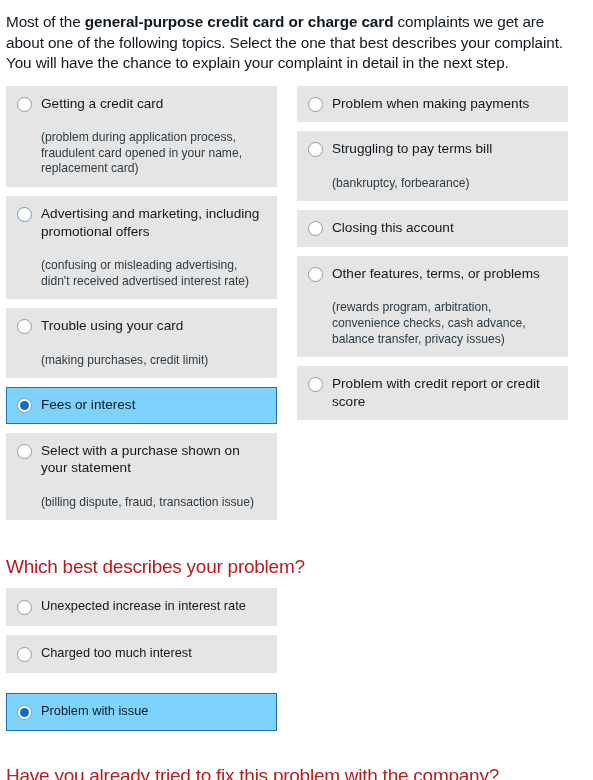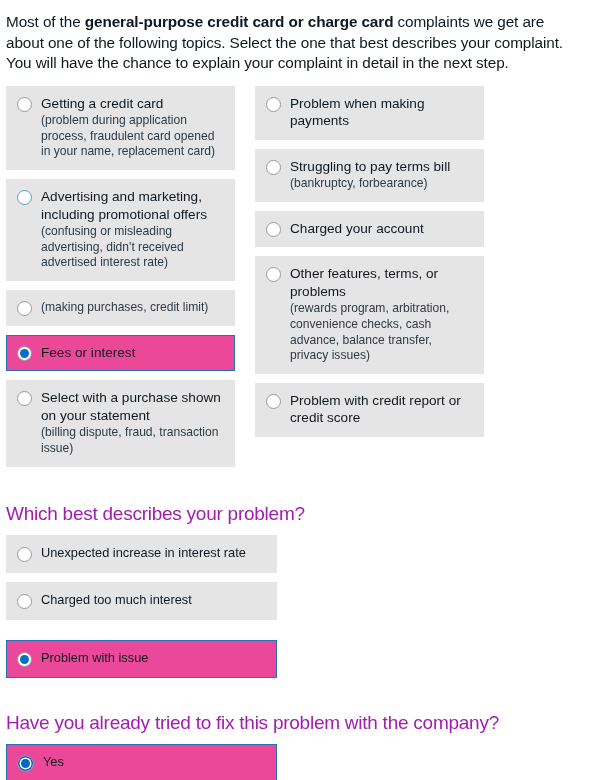--- a/index.html
+++ b/index.html
@@ -32,40 +32,40 @@
   }
   .intro b { font-weight: 700; }
 
   
   .cols {
     display: flex;
     gap: 20px;
     align-items: flex-start;
   }
   .col {
-    width: 229px;
+    width: 271px;
     display: flex;
     flex-direction: column;
     gap: 9px;
   }
 
   
   .opt {
     background: #e5e5e5;
     border: 1px solid #e5e5e5;
     box-sizing: border-box;
     padding: 8px 10px 9px 10px;
     display: flex;
     align-items: flex-start;
     gap: 9px;
     cursor: pointer;
     min-height: 28px;
   }
   .opt.selected {
-    background: #ec4899;
+    background: #7dd3fc;
     border: 1px solid #2272b8;
   }
 
   
   .radio {
     flex: 0 0 auto;
     width: 15px;
     height: 15px;
     border-radius: 50%;
     border: 1px solid #9a9a9a;
@@ -109,35 +109,35 @@
   }
   .opt-title {
     font-size: 13.6px;
     line-height: 17.5px;
     color: #101820;
   }
   .opt-sub {
     font-size: 12.1px;
     line-height: 15.6px;
     color: #2d3b45;
-    margin-top: 1px;
+    margin-top: 18px;
   }
 
   
   .opt.compact .opt-title { font-size: 12.8px; line-height: 16px; }
   .opt.compact .opt-sub { font-size: 11.6px; line-height: 14.6px; }
   .opt.compact { padding: 9px 10px 10px 10px; }
 
   
   .section { margin-top: 34px; }
   .q-title {
     font-size: 19px;
     line-height: 25px;
     font-weight: 400;
-    color: #a21caf;
+    color: #b91c1c;
     margin: 0 0 9px 0;
     letter-spacing: -0.25px;
   }
   .section.tight { margin-top: 32px; }
 
   .row2 {
     display: flex;
     gap: 20px;
     align-items: flex-start;
     flex-direction: column;
@@ -163,20 +163,21 @@
         <div class="opt">
           <span class="radio focus"></span>
           <div class="opt-body">
             <div class="opt-title">Advertising and marketing, including promotional offers</div>
             <div class="opt-sub">(confusing or misleading advertising, didn't received advertised interest rate)</div>
           </div>
         </div>
         <div class="opt">
           <span class="radio"></span>
           <div class="opt-body">
+            <div class="opt-title">Trouble using your card</div>
             <div class="opt-sub">(making purchases, credit limit)</div>
           </div>
         </div>
         <div class="opt selected">
           <span class="radio checked"></span>
           <div class="opt-body">
             <div class="opt-title">Fees or interest</div>
           </div>
         </div>
         <div class="opt">
@@ -197,21 +198,21 @@
         <div class="opt">
           <span class="radio"></span>
           <div class="opt-body">
             <div class="opt-title">Struggling to pay terms bill</div>
             <div class="opt-sub">(bankruptcy, forbearance)</div>
           </div>
         </div>
         <div class="opt">
           <span class="radio"></span>
           <div class="opt-body">
-            <div class="opt-title">Charged your account</div>
+            <div class="opt-title">Closing this account</div>
           </div>
         </div>
         <div class="opt">
           <span class="radio"></span>
           <div class="opt-body">
             <div class="opt-title">Other features, terms, or problems</div>
             <div class="opt-sub">(rewards program, arbitration, convenience checks, cash advance, balance transfer, privacy issues)</div>
           </div>
         </div>
         <div class="opt">

